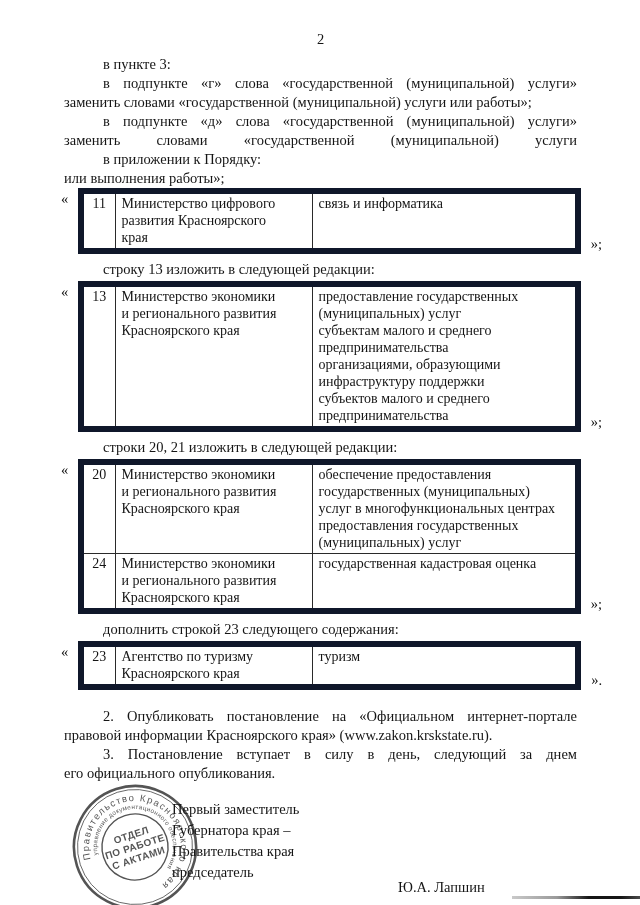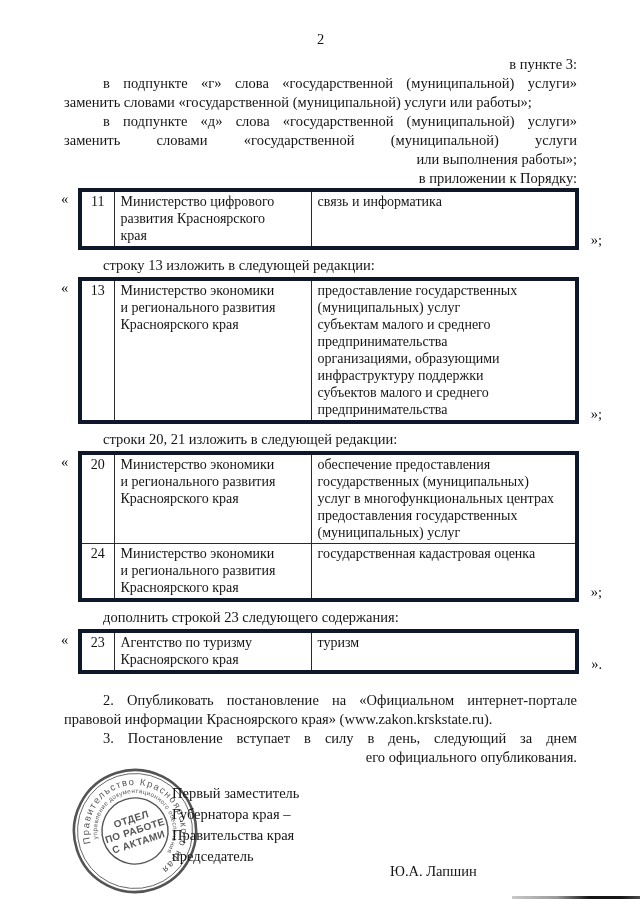--- a/index.html
+++ b/index.html
@@ -8,52 +8,52 @@
     width: 640px; height: 905px;
     background: #ffffff;
     color: #151515;
     font-family: "Liberation Serif", serif;
     font-size: 14.5px;
     line-height: 19px;
     overflow: hidden;
   }
   .content { padding: 30px 63px 0 64px; }
   .page-number { text-align: center; margin-bottom: 6px; }
-  .line { white-space: nowrap; text-align: right; }
+  .line { white-space: nowrap; }
   .wrapline { white-space: normal; }
   .indent { text-indent: 39px; }
   .jst { text-align: justify; text-align-last: justify; white-space: normal; }
   .tbl-caption { text-indent: 39px; margin-top: 6px; margin-bottom: 2px; }
   .tbl-wrap { position: relative; margin-left: 14px; width: 497px; }
   .open-q { position: absolute; left: -17px; top: 2px; }
   .close-q { position: absolute; right: -27px; bottom: 0px; }
   table.doc-table {
     border-collapse: collapse; width: 100%; table-layout: fixed;
-    border: 4px solid #0f172a;
+    border: 6px solid #0f172a;
   }
   table.doc-table td {
     border: 1.5px solid #2a2a2a;
     vertical-align: top;
     padding: 1px 6px 2px 6px;
     font-size: 14px;
     line-height: 17px;
     white-space: pre-line;
   }
   td.cell-num { text-align: center; padding: 1px 2px; white-space: normal; }
   .closing { margin-top: 17px; }
   .sig-area { position: relative; height: 156px; }
   .stamp {
     position: absolute; left: 7px; top: 0px;
     width: 128px; height: 128px; opacity: 0.88;
   }
   .sig-text {
     position: absolute; left: 108px; top: 16px;
     font-size: 14.5px; line-height: 21px;
   }
-  .sig-name { position: absolute; left: 326px; top: 95px; font-size: 14.5px; }
+  .sig-name { position: absolute; left: 334px; top: 95px; font-size: 14.5px; }
   .artifact-line {
     position: absolute; left: 512px; top: 896px; width: 128px; height: 3px;
     background: linear-gradient(to right, #c9c9c9 0%, #9a9a9a 35%, #161616 60%, #161616 85%, #4a4a4a 100%);
   }
   .stamp text { fill: #3d3d3d; }
   .ring-text { font-family: "Liberation Sans", sans-serif; font-size: 9.5px; letter-spacing: 1.4px; }
   .ring-text-small { font-family: "Liberation Sans", sans-serif; font-size: 6.3px; letter-spacing: 0.4px; }
   .stamp-center { font-family: "Liberation Sans", sans-serif; font-size: 10px; font-weight: bold; letter-spacing: 0.4px; text-anchor: middle; }
 </style>
 </head>
@@ -62,22 +62,22 @@
 <div class="page">
   <div class="content">
 
     <div class="page-number">2</div>
 
     <div class="line indent">в пункте 3:</div>
     <div class="jst indent">в подпункте «г» слова «государственной (муниципальной) услуги»</div>
     <div class="wrapline">заменить словами «государственной (муниципальной) услуги или работы»;</div>
     <div class="jst indent">в подпункте «д» слова «государственной (муниципальной) услуги»</div>
     <div class="jst">заменить словами «государственной (муниципальной) услуги</div>
+    <div class="line indent">в приложении к Порядку:</div>
     <div class="line">или выполнения работы»;</div>
-    <div class="line indent">в приложении к Порядку:</div>
 
     <div class="tbl-wrap">
       <span class="open-q">«</span>
       <table class="doc-table">
         <colgroup>
             <col style="width:34px">
             <col style="width:197px">
             <col style="width:266px">
           </colgroup>
         <tbody>

